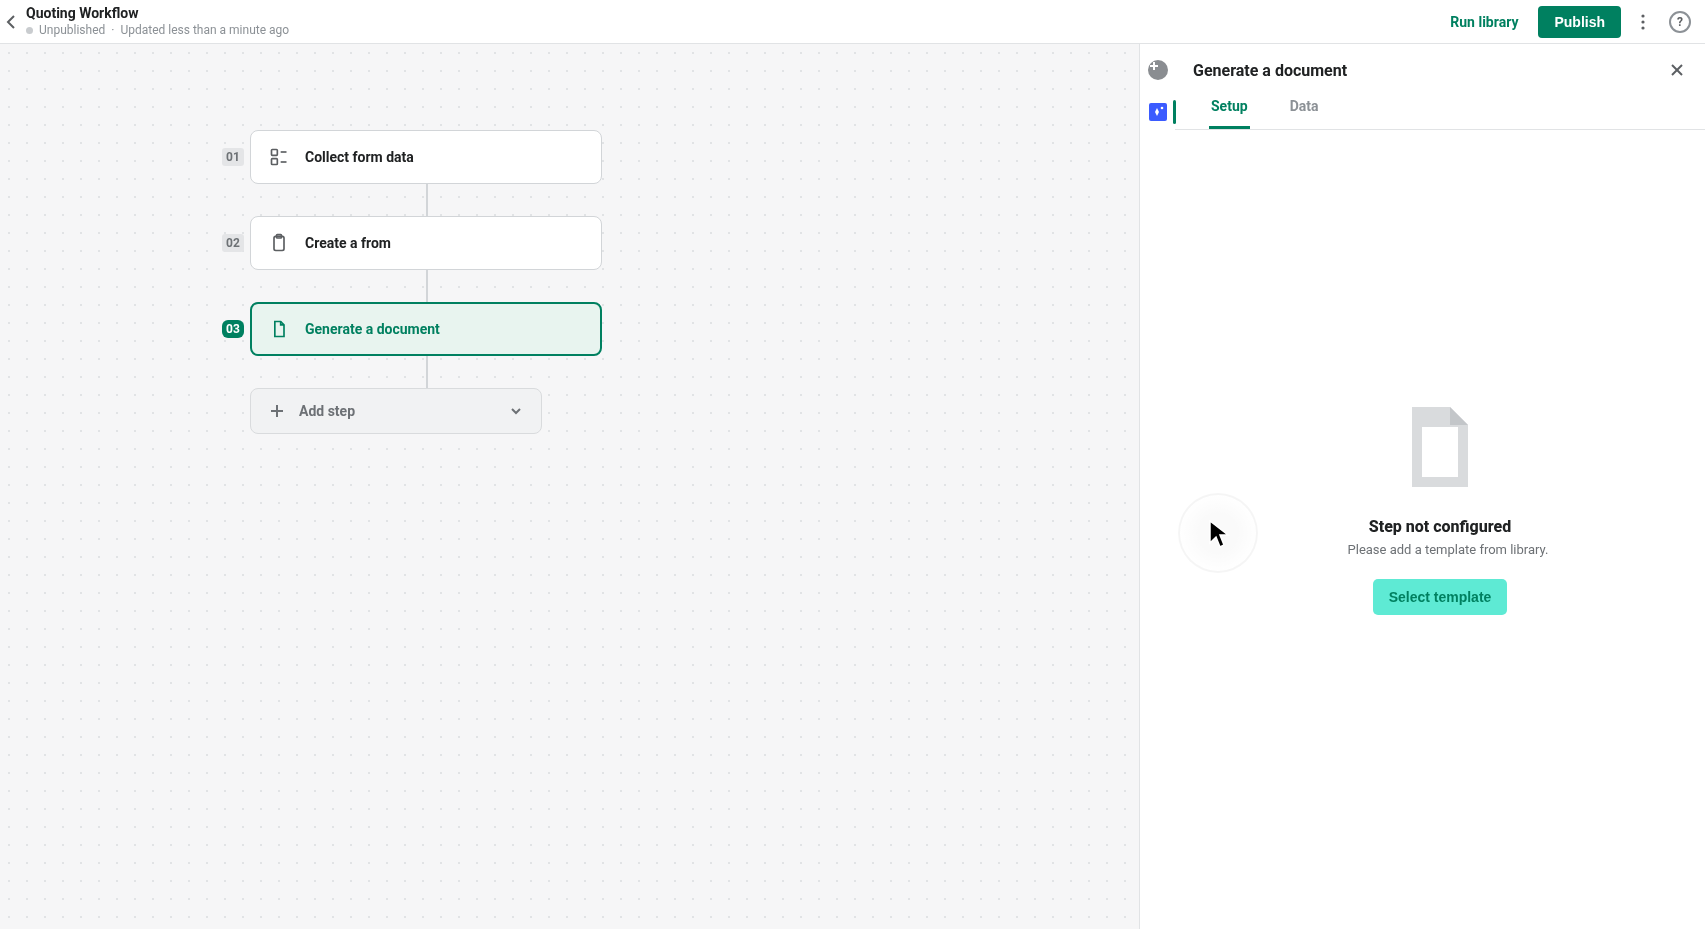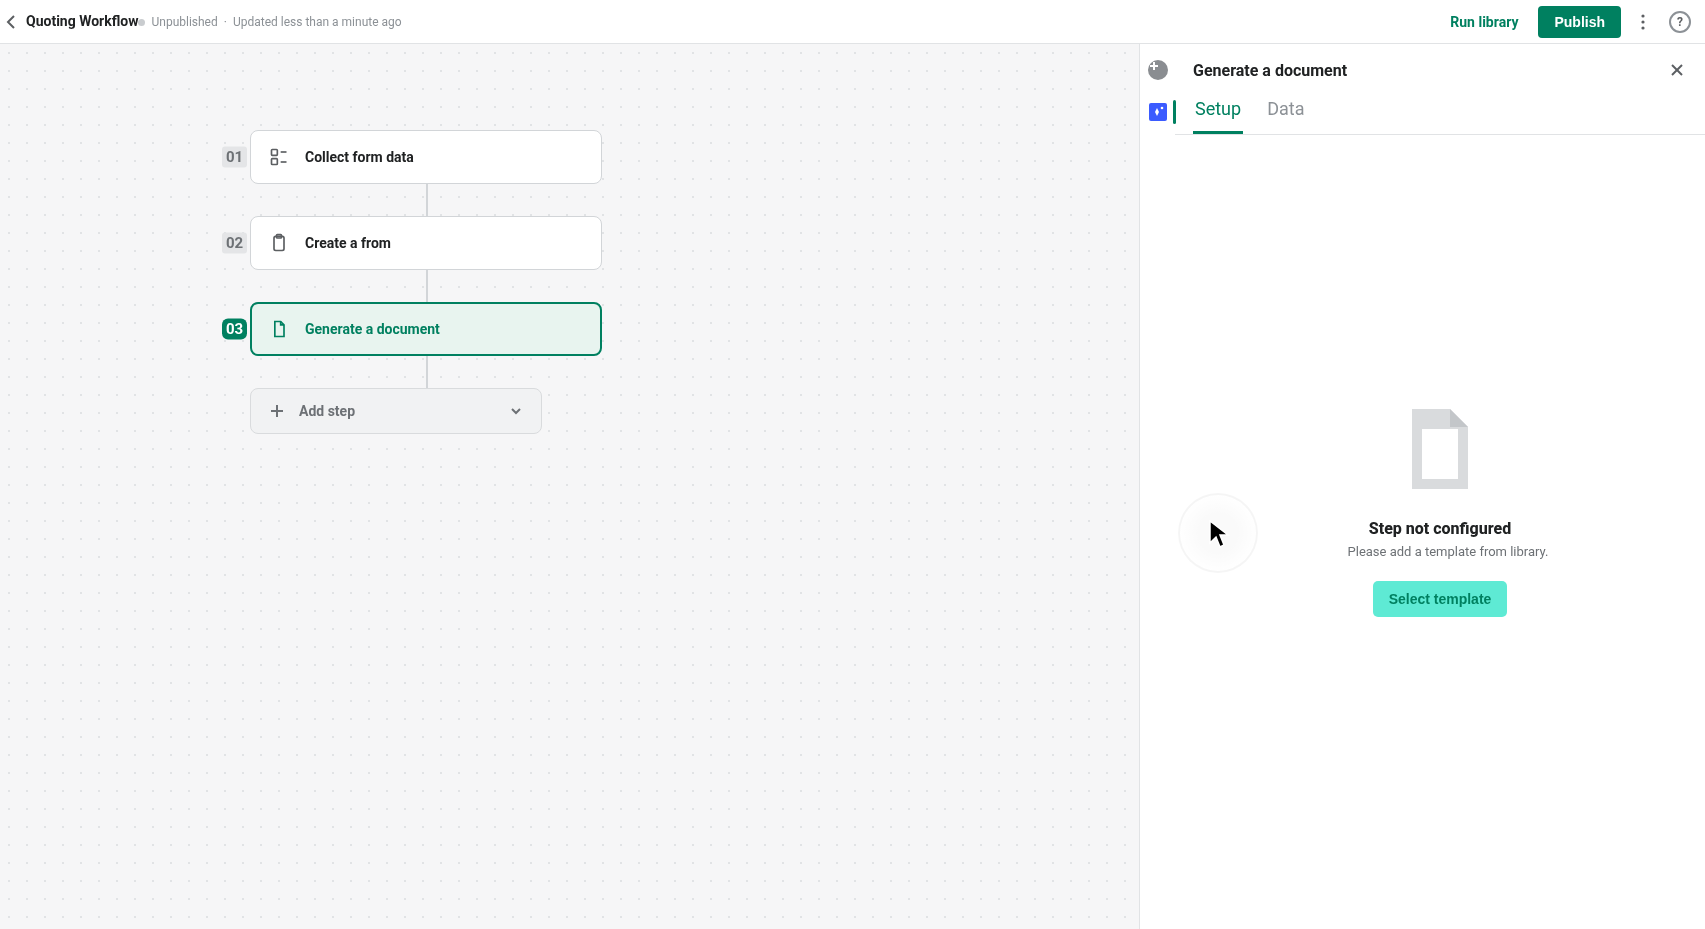--- a/index.html
+++ b/index.html
@@ -14,21 +14,21 @@
     padding: 0 14px 0 2px;
     background: #ffffff;
     border-bottom: 1px solid #e1e3e5;
     position: relative;
   }
   .back-btn {
     width: 18px; height: 44px;
     display: flex; align-items: center; justify-content: center;
     cursor: pointer; color: #5c5f62;
   }
-  .title-block { display: flex; flex-direction: row; margin-left: 6px; line-height: 1.1; }
+  .title-block { display: flex; flex-direction: column; margin-left: 6px; line-height: 1.1; }
   .wf-title { font-size: 14px; font-weight: 700; color: #202223; }
   .wf-meta { display: flex; align-items: center; gap: 6px; margin-top: 2px; font-size: 12px; color: #8c9196; }
   .status-dot { width: 7px; height: 7px; border-radius: 50%; background: #c9cccf; display: inline-block; }
   .meta-sep::before { content: "\00B7"; margin-right: 6px; }
 
   .topbar-spacer { flex: 1; }
   .run-link {
     font-size: 14px; font-weight: 700; color: #008060;
     padding: 8px 14px; cursor: pointer; border-radius: 4px;
   }
@@ -65,21 +65,21 @@
   }
 
   .step-row { position: relative; display: flex; align-items: center; }
   .step-num {
     position: absolute;
     left: -28px;
     top: 50%;
     transform: translateY(-50%);
     background: #e4e5e7;
     color: #6d7175;
-    font-size: 15px;
+    font-size: 12px;
     font-weight: 700;
     padding: 3px 4px;
     border-radius: 3px;
     line-height: 1;
   }
   .step-num.active { background: #008060; color: #fff; border-radius: 6px; }
 
   .step-card {
     width: 352px;
     background: #fff;
@@ -148,22 +148,23 @@
   .panel-header {
     display: flex; align-items: center; justify-content: space-between;
     padding: 16px 18px 8px 18px;
   }
   .panel-title { font-size: 16px; font-weight: 700; }
   .close-x { cursor: pointer; color: #5c5f62; width: 20px; height: 20px; display:flex; align-items:center; justify-content:center; }
 
   .tabs { display: flex; gap: 22px; padding: 0 18px; border-bottom: 1px solid #e1e3e5; }
   .tab {
     padding: 10px 2px 12px 2px;
-    font-size: 18px; font-weight: 400; color: #8c9196; cursor: pointer;
+    font-size: 14px; font-weight: 700; color: #8c9196; cursor: pointer;
     border-bottom: 3px solid transparent;
+    margin-left: 16px;
   }
   .tab.active { color: #008060; border-bottom-color: #008060; }
 
   .panel-body {
     flex: 1; display: flex; align-items: center; justify-content: center;
     padding: 30px;
   }
   .empty-state { display: flex; flex-direction: column; align-items: center; text-align: center; margin-top: -40px; }
   .empty-icon { width: 68px; height: 84px; margin-bottom: 28px; color: #c9cccf; }
   .empty-title { font-size: 16px; font-weight: 800; margin-bottom: 6px; }

